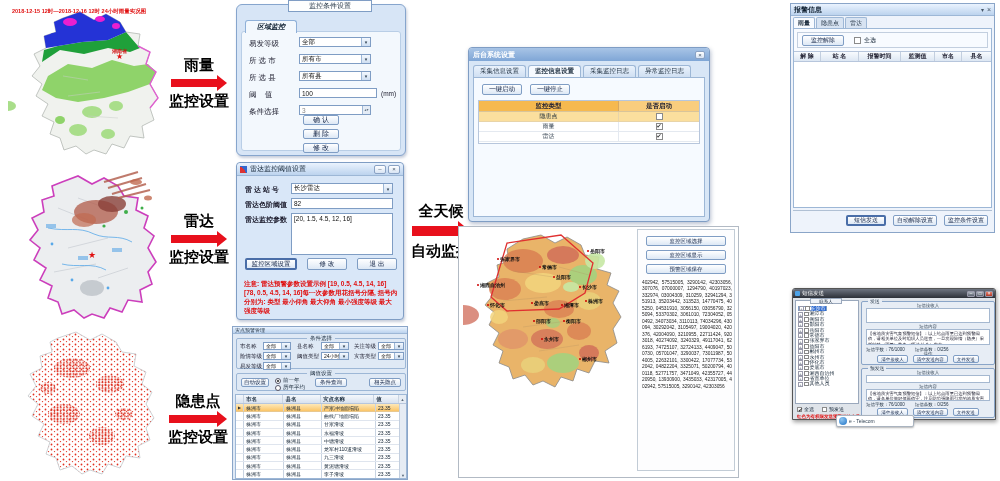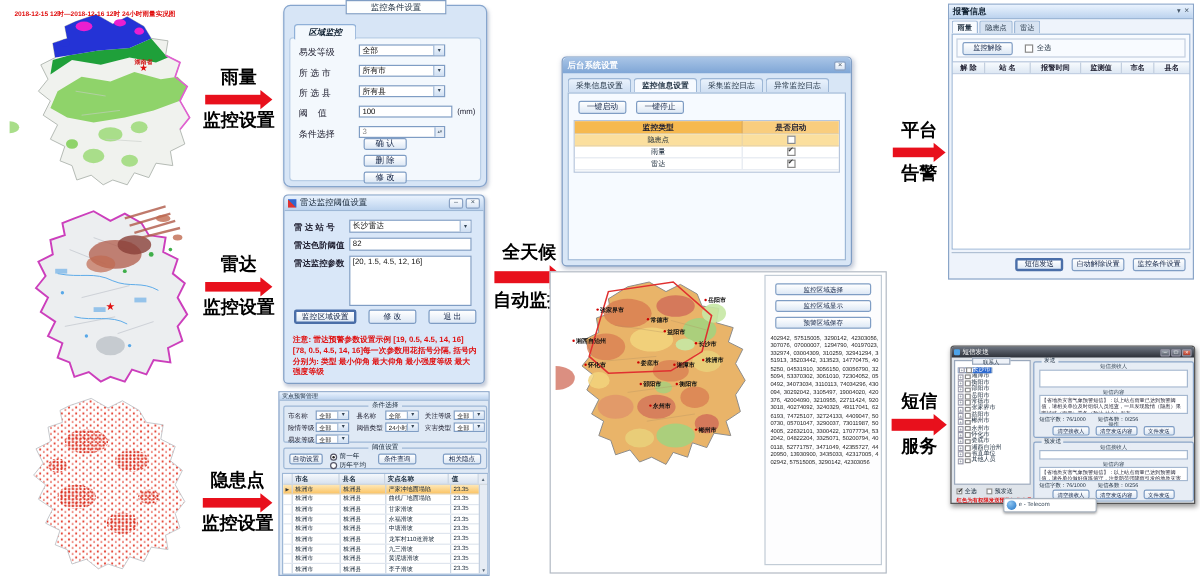--- a/index.html
+++ b/index.html
@@ -181,36 +181,20 @@
       </div>
     <div class="t">监控设置</div>
   </div>
   <div class="flowlabel" style="left:400px;top:202px;width:82px">
     <div class="t">全天候</div>
     <div class="arrowR" style="width:58px;height:20px">
         <div class="sh" style="top:5px;height:10px"></div>
         <div class="hd" style="border-top-width:10px;border-bottom-width:10px;border-left-width:12px"></div>
       </div>
     <div class="t">自动监控</div>
-  </div>
-  <div class="flowlabel" style="left:742px;top:100px;width:48px">
-    <div class="t">平台</div>
-    <div class="arrowR" style="width:44px">
-        <div class="sh"></div>
-        <div class="hd"></div>
-      </div>
-    <div class="t">告警</div>
-  </div>
-  <div class="flowlabel" style="left:742px;top:326px;width:48px">
-    <div class="t">短信</div>
-    <div class="arrowR" style="width:46px;height:18px">
-        <div class="sh" style="top:4px;height:10px"></div>
-        <div class="hd" style="border-top-width:9px;border-bottom-width:9px;border-left-width:11px"></div>
-      </div>
-    <div class="t">服务</div>
   </div>
 
   <div class="abs" style="left:288px;top:0;width:84px;height:12px;background:#fdfefe;border:1px solid #7f9dc4;display:flex;align-items:center;justify-content:center;font-size:7px;color:#234;z-index:3">监控条件设置</div>
   <div class="abs" id="dlg1">
     <div class="abs" style="left:8px;top:15px;width:52px;height:13px;background:#f3f8fd;border:1px solid #8fb0d8;border-bottom:none;border-radius:3px 3px 0 0;display:flex;align-items:center;justify-content:center;font-size:7px;font-weight:bold;color:#123;font-style:italic;z-index:2">区域监控</div>
     <div class="inner"></div>
     <div class="fl" style="top:34px">易发等级</div>
     <div class="sel" style="left:62px;top:32px;width:72px;height:10px;font-size:6.5px">
         <span class="v">全部</span>
         <span class="d">▾</span>

